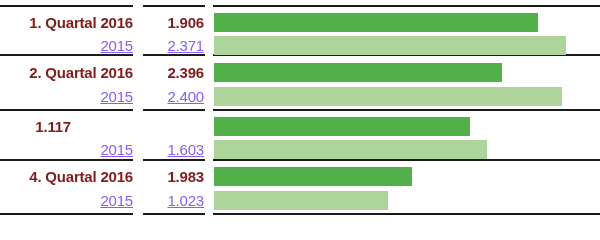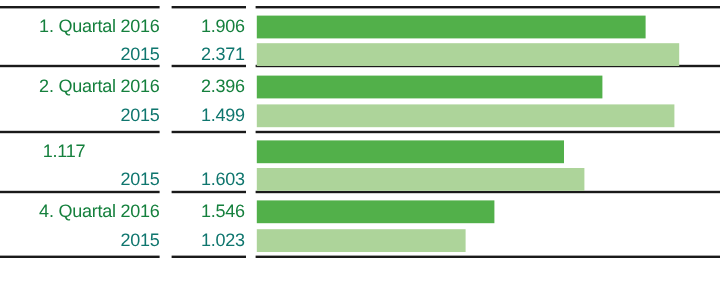--- a/index.html
+++ b/index.html
@@ -52,28 +52,29 @@
     width: 72px;
     text-align: right;
     padding-right: 1px;
     box-sizing: border-box;
     white-space: nowrap;
     font-size: 15px;
     letter-spacing: -0.2px;
   }
   .is-current .cell-label,
   .is-current .cell-value {
-    font-weight: normal;
-    color: #15803d;
+    font-weight: bold;
+    color: #7f1d1d;
     padding-left: 20px;
   }
   .is-previous .cell-label,
   .is-previous .cell-value {
     font-weight: normal;
-    color: #0f766e;
+    color: #8b5cf6;
+    text-decoration: underline;
   }
 
   
   .bar {
     position: absolute;
     left: 214px;
     height: 19px;
     border-radius: 0;
   }
   .bar.current  { background: #52b04a; }
@@ -117,38 +118,38 @@
   <div class="bar previous" style="top: 36px; width: 352px; background: rgb(173, 212, 154);"></div>
 
   <div class="row-text is-current" style="top:60px">
     <span class="cell-label">2. Quartal 2016</span>
     <span class="cell-value">2.396</span>
   </div>
   <div class="bar current" style="top: 63px; width: 288px; background: rgb(82, 176, 74);"></div>
 
   <div class="row-text is-previous" style="top:84px">
     <span class="cell-label">2015</span>
-    <span class="cell-value">1.499</span>
+    <span class="cell-value">2.400</span>
   </div>
   <div class="bar previous" style="top: 87px; width: 348px; background: rgb(173, 212, 154);"></div>
 
   <div class="row-text is-current" style="top:114px">
     <span class="cell-value">1.117</span>
   </div>
   <div class="bar current" style="top: 117px; width: 256px; background: rgb(82, 176, 74);"></div>
 
   <div class="row-text is-previous" style="top:137px">
     <span class="cell-label">2015</span>
     <span class="cell-value">1.603</span>
   </div>
   <div class="bar previous" style="top: 140px; width: 273px; background: rgb(173, 212, 154);"></div>
 
   <div class="row-text is-current" style="top:164px">
     <span class="cell-label">4. Quartal 2016</span>
-    <span class="cell-value">1.546</span>
+    <span class="cell-value">1.983</span>
   </div>
   <div class="bar current" style="top: 167px; width: 198px; background: rgb(82, 176, 74);"></div>
 
   <div class="row-text is-previous" style="top:188px">
     <span class="cell-label">2015</span>
     <span class="cell-value">1.023</span>
   </div>
   <div class="bar previous" style="top: 191px; width: 174px; background: rgb(173, 212, 154);"></div>
 
 </div>

